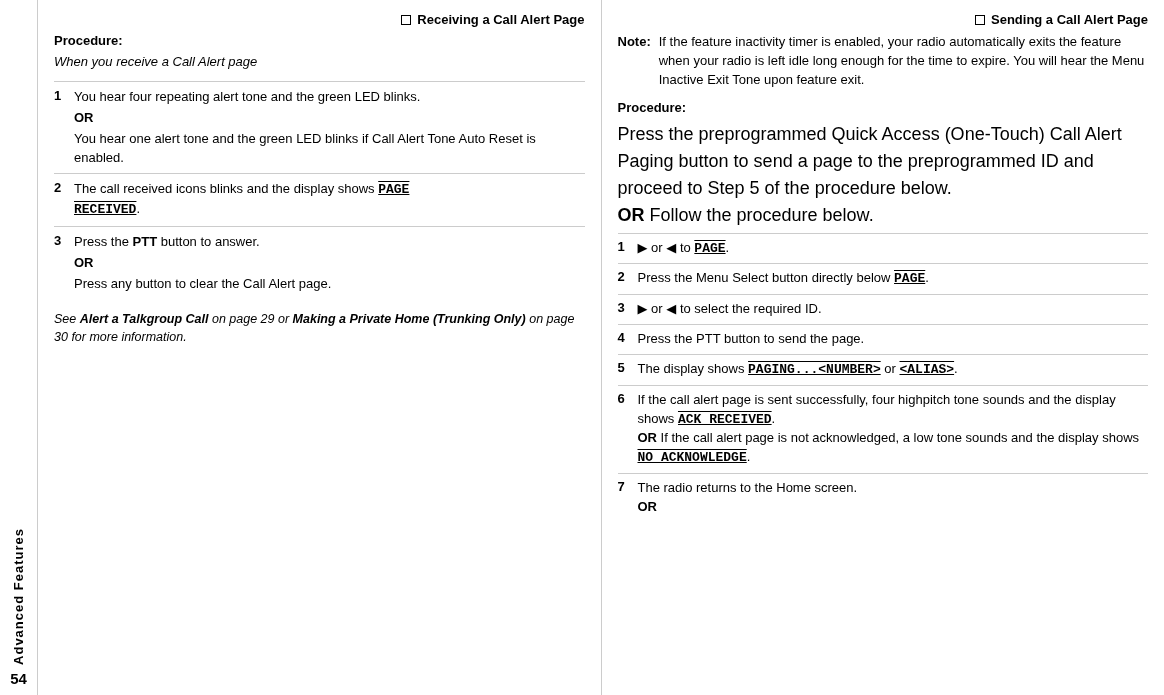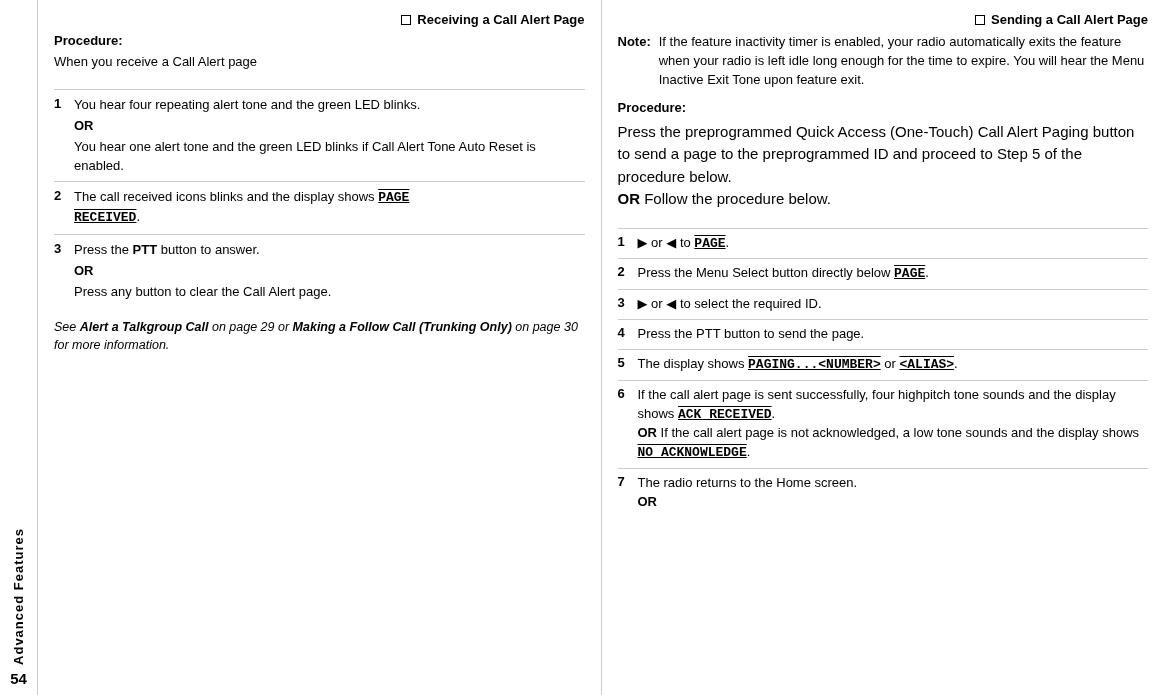--- a/index.html
+++ b/index.html
@@ -85,21 +85,22 @@
     }
 
     .procedure-label {
       font-weight: bold;
       font-size: 13px;
       margin-bottom: 6px;
     }
 
     .intro-text {
       font-size: 13px;
-      margin-bottom: 20px;
+      margin-bottom: 12px;
+      font-style: italic;
     }
 
     
     .steps-list {
       list-style: none;
       padding: 0;
     }
 
     .step-item {
       display: flex;
@@ -198,23 +199,23 @@
     .right-step-content .bold {
       font-weight: normal;
     }
 
     .or-block {
       font-weight: bold;
       margin: 2px 0;
     }
 
     .intro-para {
-      font-size: 15px;
+      font-size: 18px;
       line-height: 1.5;
-      margin-bottom: 17px;
+      margin-bottom: 4px;
     }
   </style>
 </head>
 <body>
 
 <div class="sidebar">
   <span class="sidebar-text">Advanced Features</span>
   <span class="sidebar-page-num">54</span>
 </div>
 
@@ -254,21 +255,21 @@
         <div class="step-content">
           Press the <span class="bold">PTT</span> button to answer.<br>
           <span class="step-or">OR</span>
           Press any button to clear the Call Alert page.
         </div>
       </li>
 
     </ol>
 
     <p class="italic-note">
-      See <span class="bold-italic">Alert a Talkgroup Call</span> on page 29 or <span class="bold-italic">Making a Follow Call (Trunking Only)</span> on page 30 for more information.
+      See <span class="bold-italic">Alert a Talkgroup Call</span> on page 29 or <span class="bold-italic">Making a Private Home (Trunking Only)</span> on page 30 for more information.
     </p>
 
   </div>
 
   <div class="right-column">
 
     <div class="section-title">
       <span class="section-title-icon"></span>
       <span>Sending a Call Alert Page</span>
     </div>

